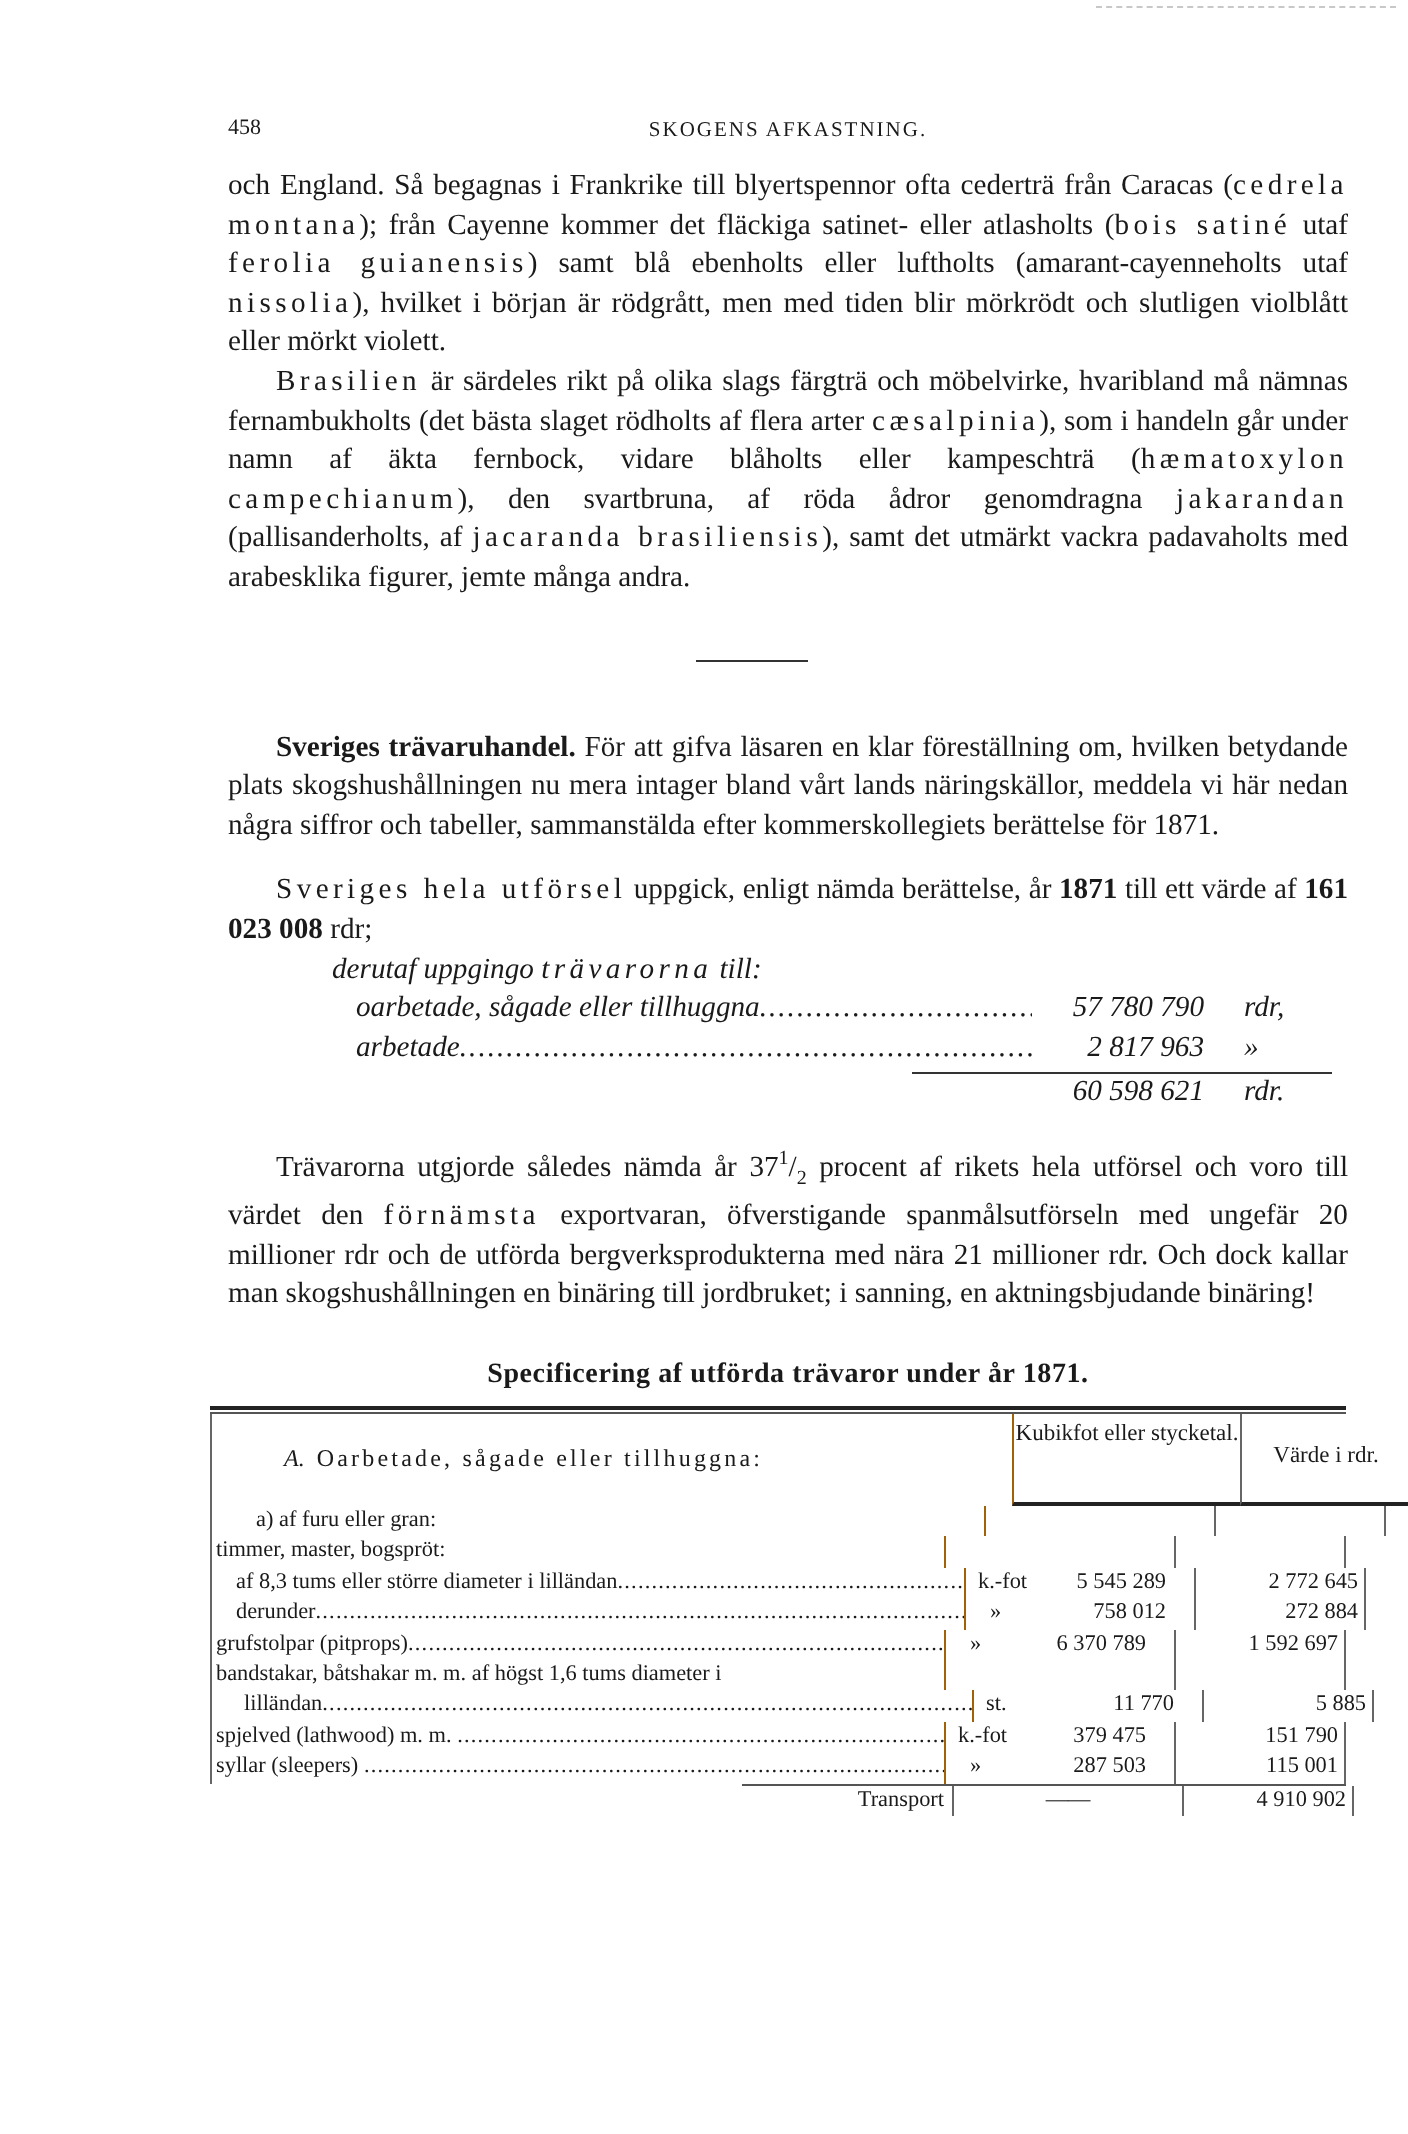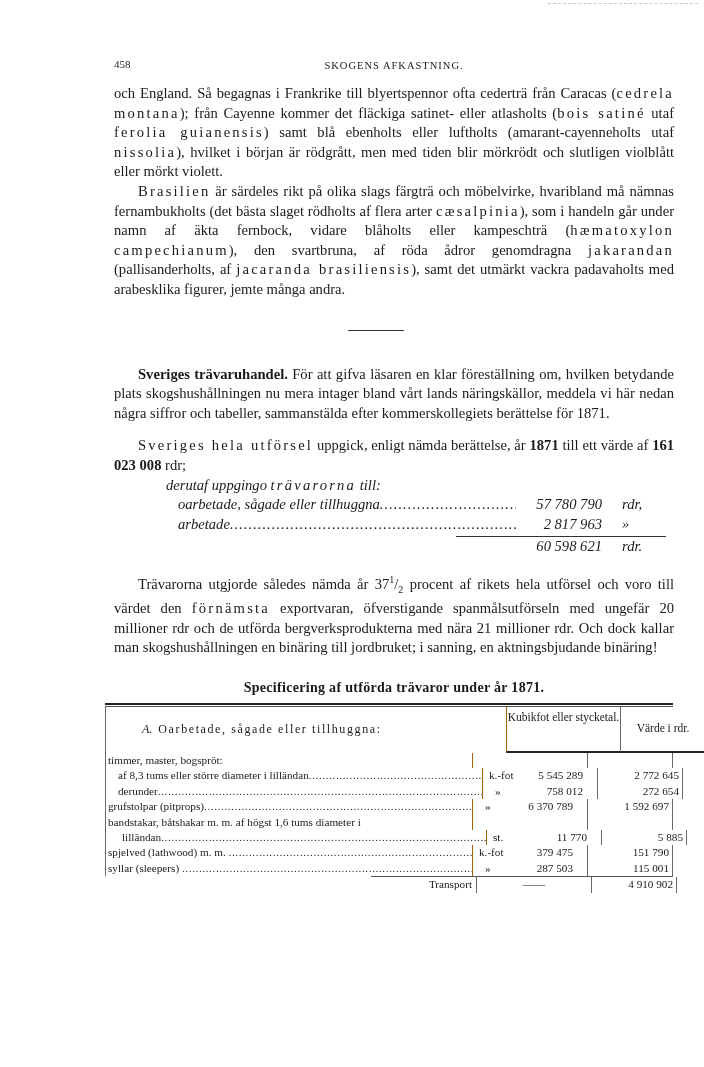--- a/index.html
+++ b/index.html
@@ -120,20 +120,27 @@
     <div class="rule-heavy"></div>
     <div class="rule-thin"></div>
 
     <div class="trow thead">
       <div class="c-lbl"><span class="ital">A.</span>&nbsp;&nbsp;<span class="sp" style="letter-spacing:1.6px">Oarbetade, sågade eller tillhuggna:</span></div>
       <div class="c-kub">Kubikfot eller stycketal.</div>
       <div class="c-var">Värde i rdr.</div>
     </div>
 
     <div class="trow">
+      <div class="c-lbl pad-a">
+          <span class="lbl-text">a) af furu eller gran:</span>
+        </div>
+      <div class="c-kub"></div>
+      <div class="c-var"></div>
+    </div>
+    <div class="trow">
       <div class="c-lbl">
           <span class="lbl-text">timmer, master, bogspröt:</span>
         </div>
       <div class="c-kub"></div>
       <div class="c-var"></div>
     </div>
     <div class="trow">
       <div class="c-lbl pad-b">
           <span class="lbl-text">af 8,3 tums eller större diameter i lilländan</span>
           <span class="lbl-dots">........................................................................................................................................</span>
@@ -146,21 +153,21 @@
     </div>
     <div class="trow">
       <div class="c-lbl pad-b">
           <span class="lbl-text">derunder</span>
           <span class="lbl-dots">........................................................................................................................................</span>
         </div>
       <div class="c-kub">
           <span class="unit" style="padding-left:12px">»</span>
           <span class="kval">758 012</span>
         </div>
-      <div class="c-var">272 654</div>
+      <div class="c-var">272 884</div>
     </div>
     <div class="trow">
       <div class="c-lbl">
           <span class="lbl-text">grufstolpar (pitprops)</span>
           <span class="lbl-dots">........................................................................................................................................</span>
         </div>
       <div class="c-kub">
           <span class="unit" style="padding-left:12px">»</span>
           <span class="kval">6 370 789</span>
         </div>

